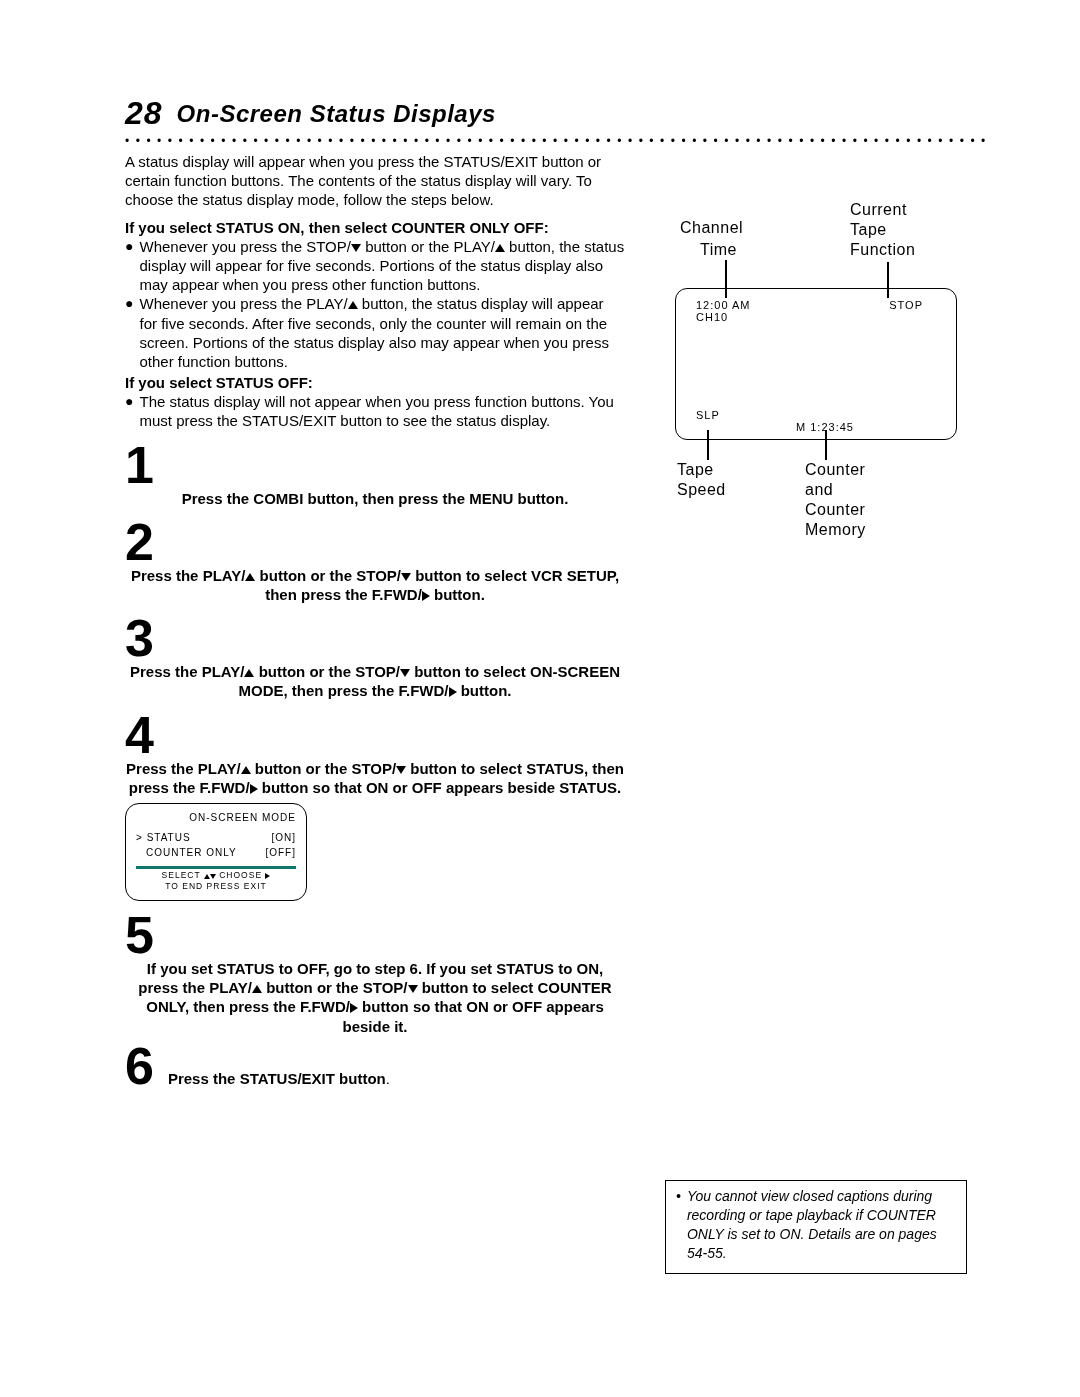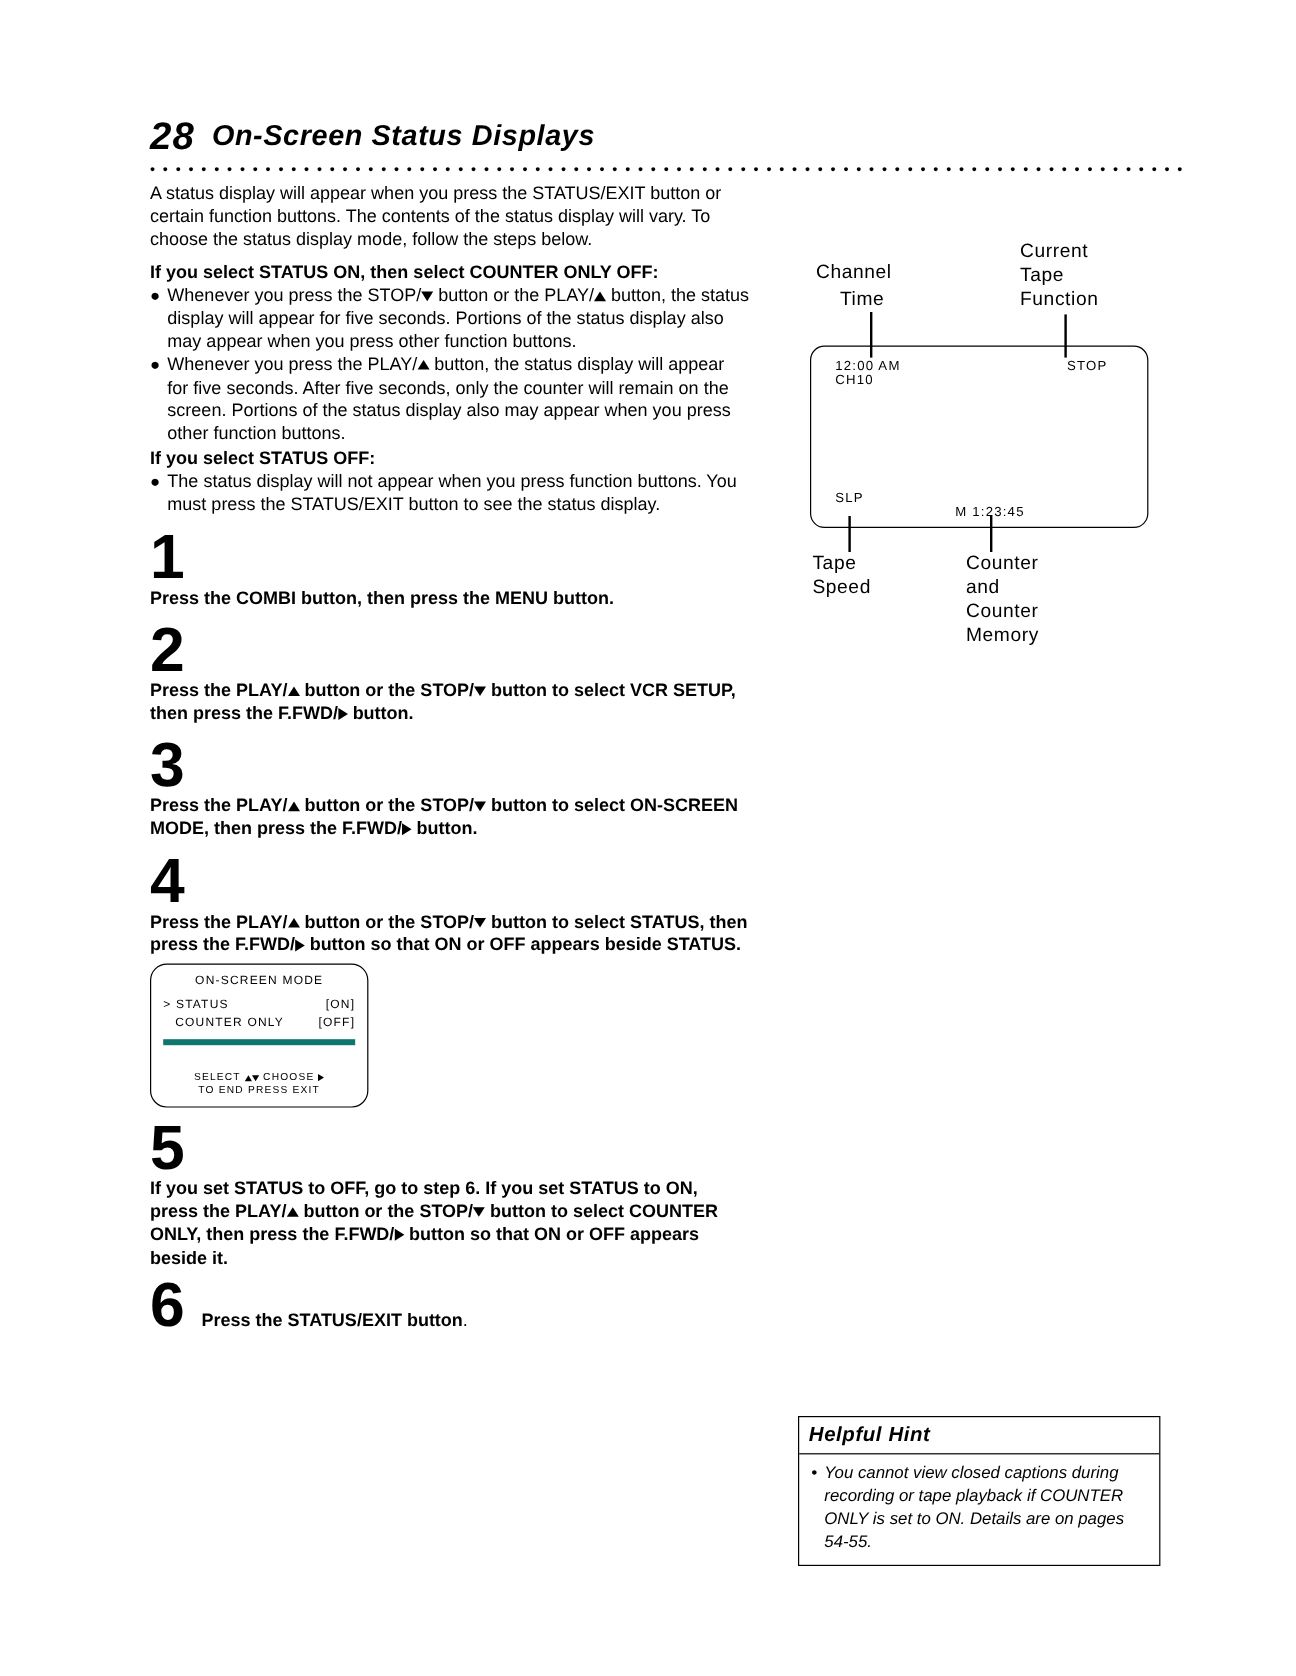--- a/index.html
+++ b/index.html
@@ -74,20 +74,21 @@
   .step-num {
     font-size: 52px;
     font-weight: bold;
     line-height: 1;
     margin-top: 8px;
   }
   .step-text {
     font-weight: bold;
     font-size: 15px;
     margin-top: -2px;
+    text-align: center;
   }
   .tri-up, .tri-down, .tri-right {
     display: inline-block;
     vertical-align: middle;
   }
   .tri-up {
     width: 0; height: 0;
     border-left: 5px solid transparent;
     border-right: 5px solid transparent;
     border-bottom: 8px solid #000;
@@ -112,23 +113,23 @@
     font-size: 10px;
     letter-spacing: 1px;
     margin-top: 6px;
   }
   .mini-panel .row {
     display: flex;
     justify-content: space-between;
     padding: 1px 0;
   }
   .mini-panel .hint {
-    border-top: 5px solid #0f766e;
+    border-top: 3px solid #0f766e;
     margin-top: 6px;
-    padding-top: 21px;
+    padding-top: 1px;
     font-size: 8.5px;
     letter-spacing: 1px;
     text-align: center;
   }
   .diagram-wrap {
     position: relative;
     width: 310px;
     height: 380px;
   }
   .tv-box {
@@ -224,21 +225,21 @@
       <div class="step-text">
         <span>Press the PLAY/</span><span class="tri-up"></span><span> button or the STOP/</span><span class="tri-down"></span><span> button to select ON-SCREEN MODE, then press the F.FWD/</span><span class="tri-right"></span><span> button.</span>
       </div>
 
       <div class="step-num">4</div>
       <div class="step-text">
         <span>Press the PLAY/</span><span class="tri-up"></span><span> button or the STOP/</span><span class="tri-down"></span><span> button to select STATUS, then press the F.FWD/</span><span class="tri-right"></span><span> button so that ON or OFF appears beside STATUS.</span>
       </div>
 
       <div class="mini-panel">
-        <div style="text-align:center;">ON-SCREEN MODE</div>
+        <div style="text-align:right;">ON-SCREEN MODE</div>
         <div style="height:6px;"></div>
         <div class="row">
           <span><span>&gt;</span>&nbsp;<span>STATUS</span></span>
           <span>[ON]</span>
         </div>
         <div class="row">
           <span style="padding-left:10px;">COUNTER ONLY</span>
           <span>[OFF]</span>
         </div>
         <div class="hint">
@@ -286,21 +287,20 @@
 
         <div class="lbl" style="top:260px;left:12px;white-space:pre;">Tape
 Speed</div>
         <div class="lbl" style="top:260px;left:140px;white-space:pre;">Counter
 and
 Counter
 Memory</div>
       </div>
 
       <div class="hint-box">
-        <div class="hint-title-bar">Helpful Hint</div>
         <div class="hint-body">
           <div class="hb-row">
             <span>•</span>
             <span>You cannot view closed captions during recording or tape playback if COUNTER ONLY is set to ON. Details are on pages 54-55.</span>
           </div>
         </div>
       </div>
     </div>
   </div>
 </div>

